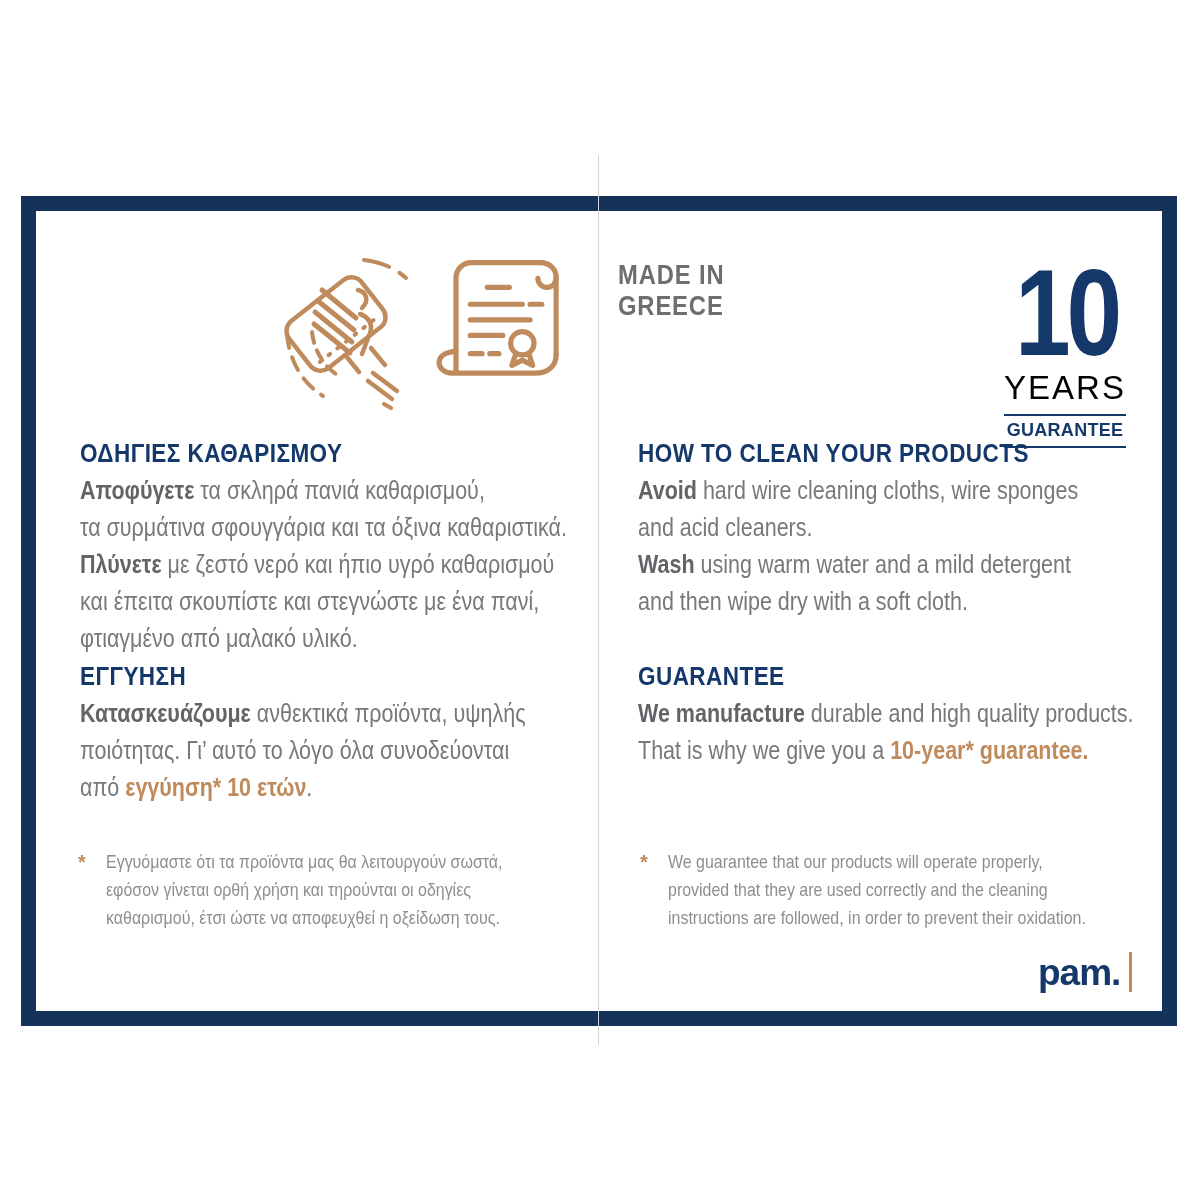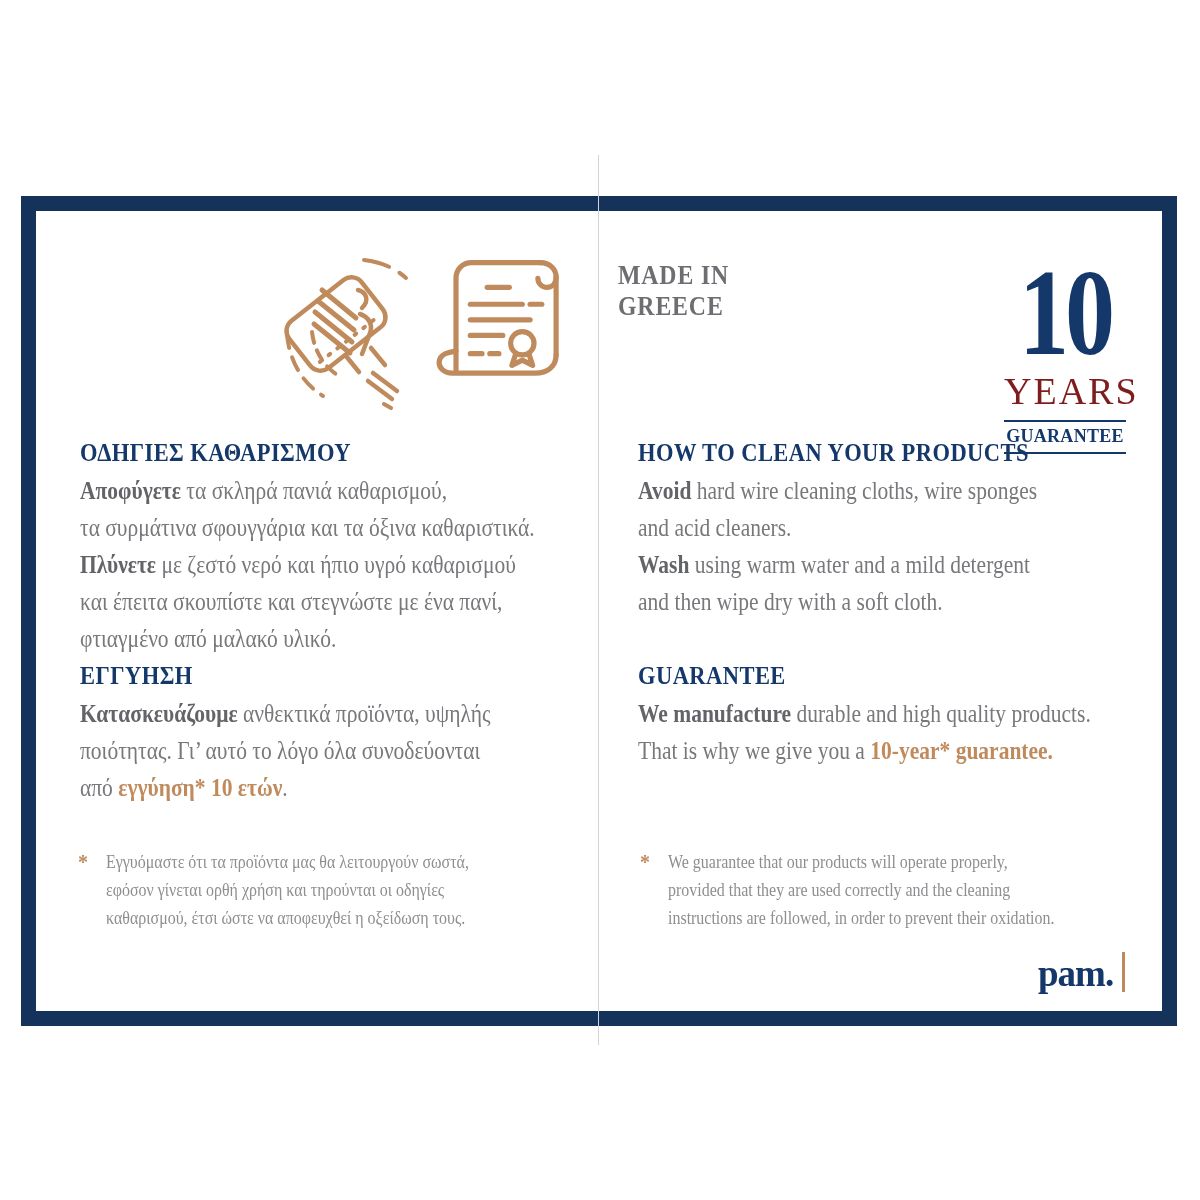--- a/index.html
+++ b/index.html
@@ -1,32 +1,32 @@
 <!DOCTYPE html>
 <html><head>
 <meta charset="utf-8">
 <style>
   html,body{margin:0;padding:0;background:#ffffff;}
   .page{position:relative;width:1200px;height:1200px;background:#ffffff;overflow:hidden;
-        font-family:Liberation Serif, serif;border-radius:22px;}
+        font-family:Liberation Sans, sans-serif;border-radius:22px;}
   .frame{position:absolute;left:21px;top:196px;width:1156px;height:830px;
          border:15px solid #15335a;box-sizing:border-box;background:transparent;}
   .fold{position:absolute;left:598px;top:155px;width:1px;height:890px;background:#d2d4d8;z-index:6;}
 
   .icon-cloth{position:absolute;left:278px;top:248px;width:148px;height:162px;}
   .icon-cert{position:absolute;left:430px;top:252px;width:130px;height:150px;}
 
   .made-in{position:absolute;left:618px;top:259px;font-size:28px;font-weight:bold;
            color:#6d6e71;line-height:31px;letter-spacing:1px;transform:scaleX(0.85);
            transform-origin:0 0;white-space:nowrap;}
 
   .badge{position:absolute;left:1004px;top:264px;width:122px;text-align:center;}
   .badge-num{font-size:122px;font-weight:bold;color:#15386b;line-height:98px;
              letter-spacing:-5px;transform:scaleX(0.82);transform-origin:50% 0;}
-  .badge-years{font-size:38px;color:#7f1d1d;letter-spacing:2px;margin-top:7px;white-space:nowrap;}
+  .badge-years{font-size:33px;color:#000000;letter-spacing:2px;margin-top:7px;white-space:nowrap;}
   .badge-guar{margin-top:7px;font-size:18px;font-weight:bold;color:#15386b;
               border-top:2px solid #15386b;border-bottom:2px solid #15386b;
               padding:4px 0 5px;letter-spacing:0.3px;}
 
   .h{position:absolute;font-size:25px;font-weight:bold;color:#15386b;letter-spacing:0.5px;
      transform:scaleX(0.9);transform-origin:0 0;white-space:nowrap;}
   .body-block{position:absolute;font-size:25px;line-height:37px;color:#77787b;
               transform:scaleX(0.86);transform-origin:0 0;white-space:nowrap;}
   .seg-b{font-weight:bold;color:#636468;}
   .seg-accent{font-weight:bold;color:#c08b5c;}

